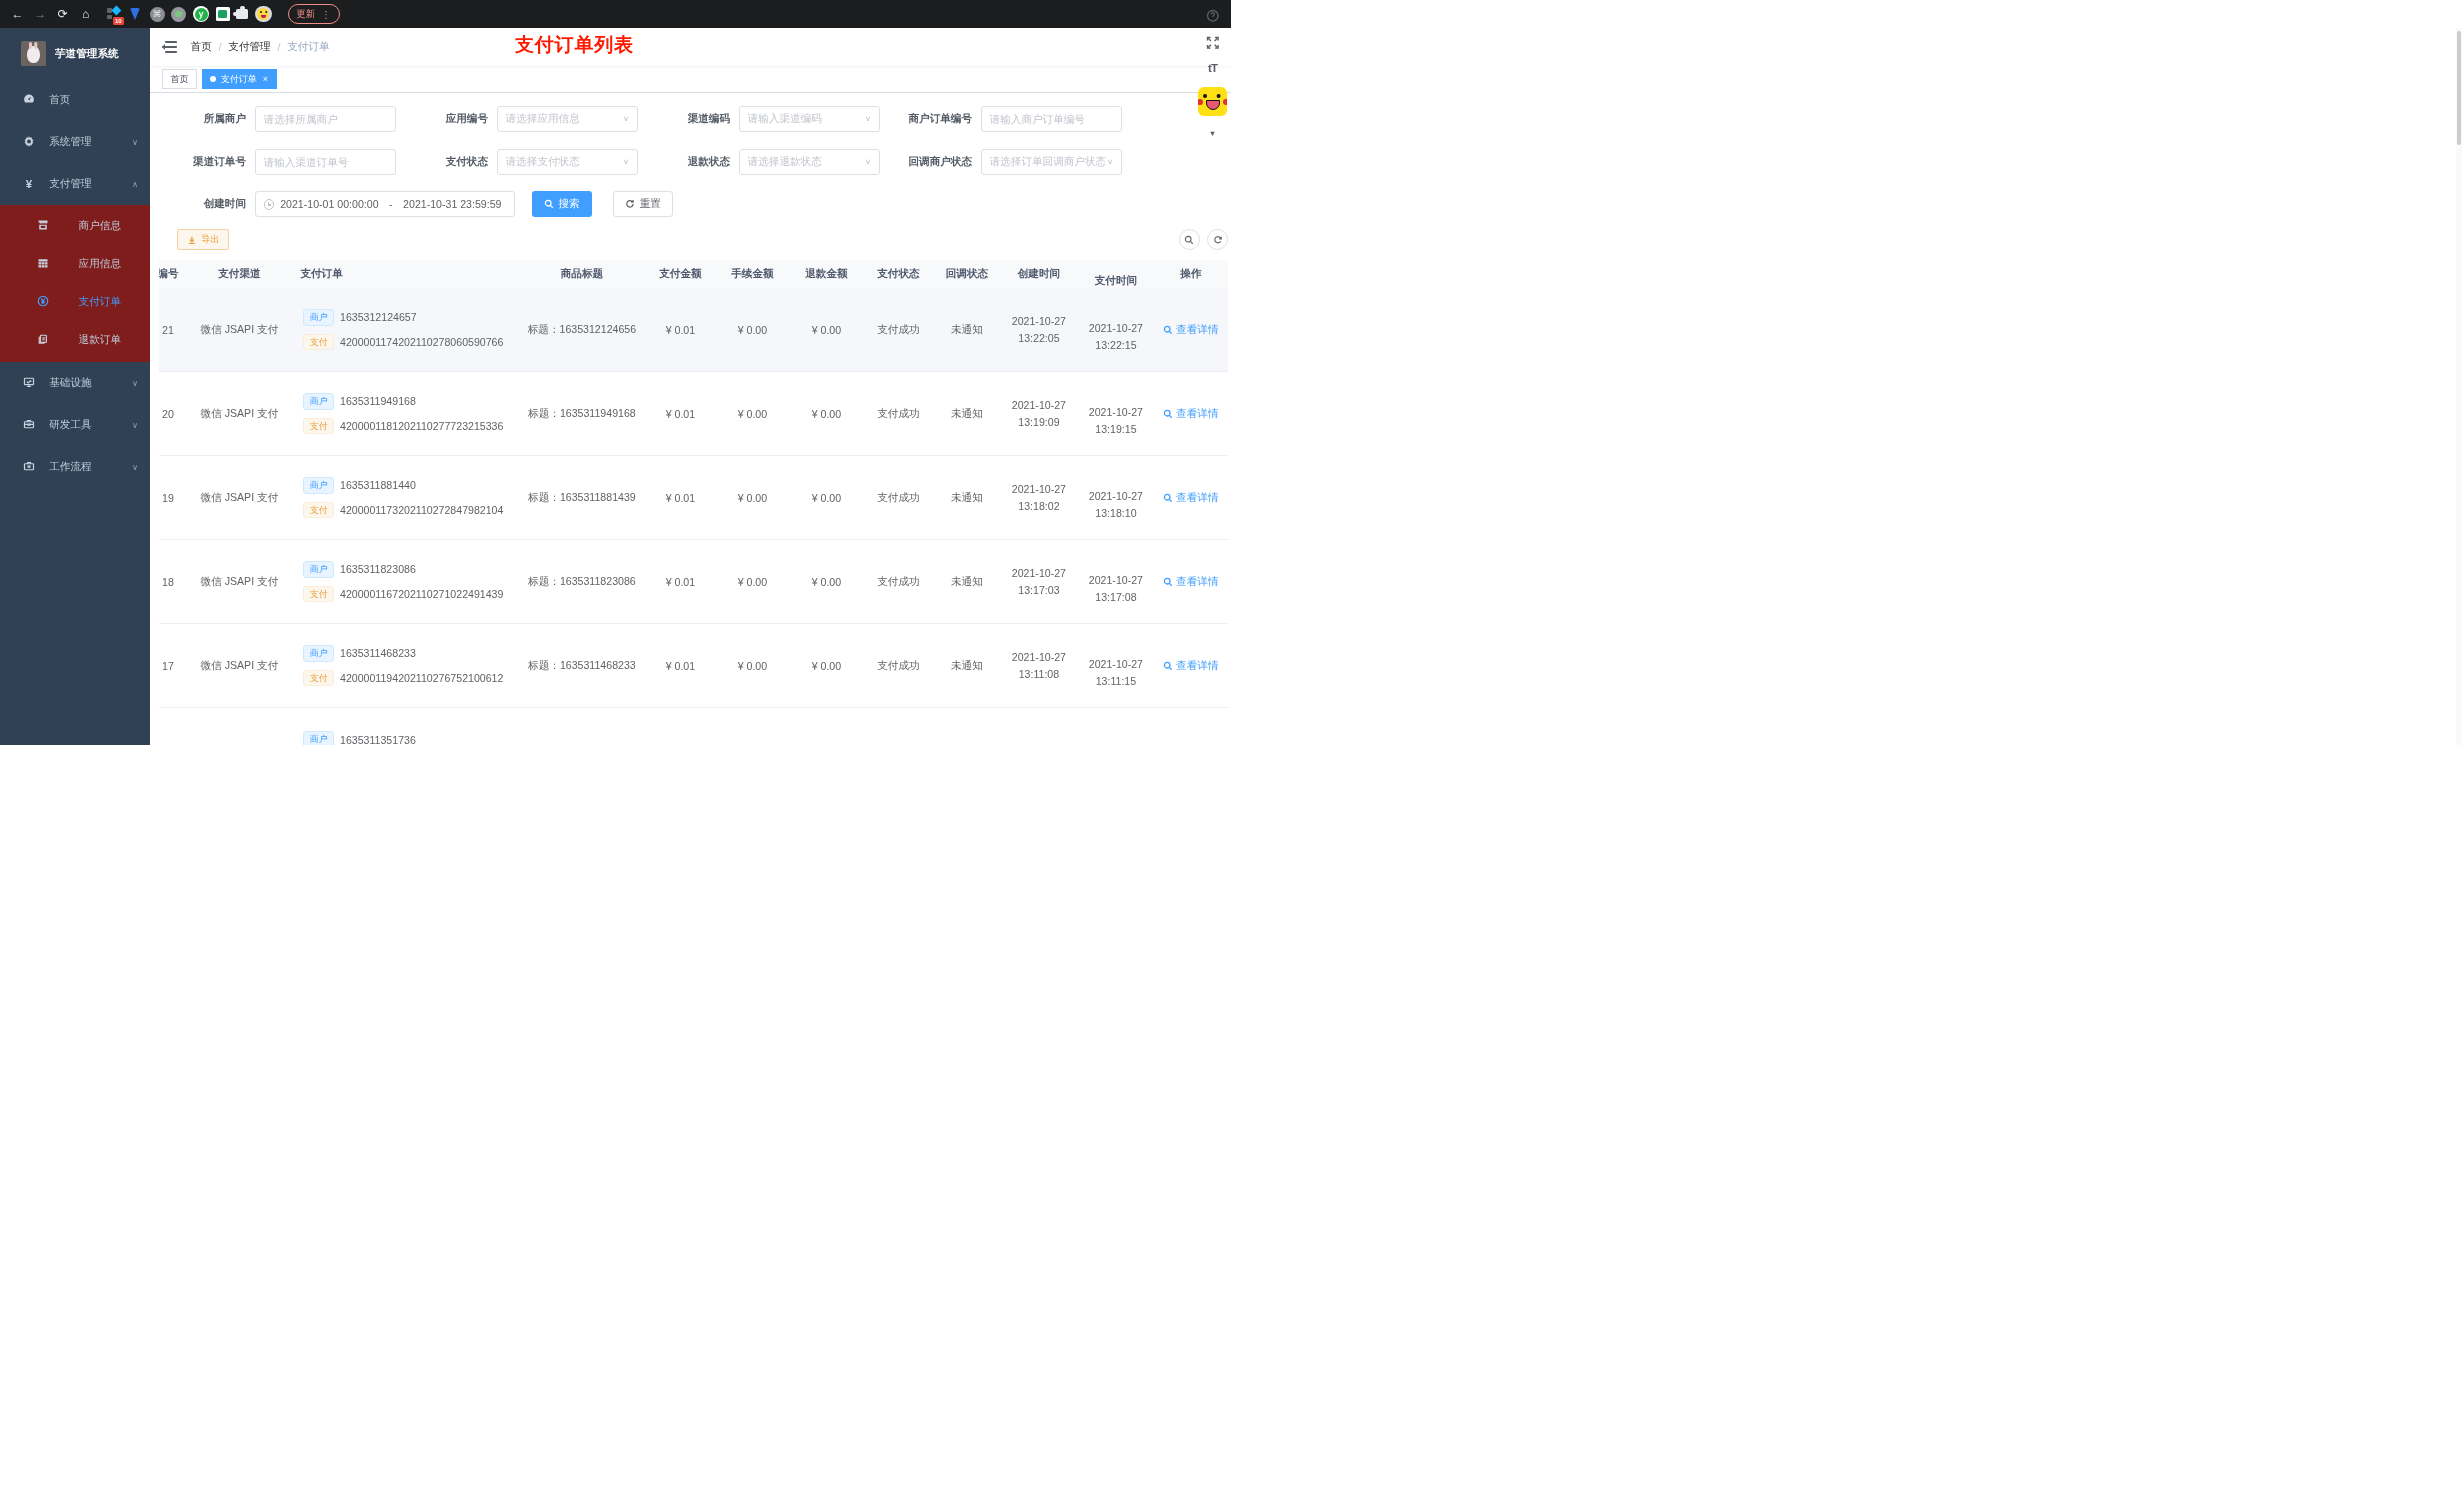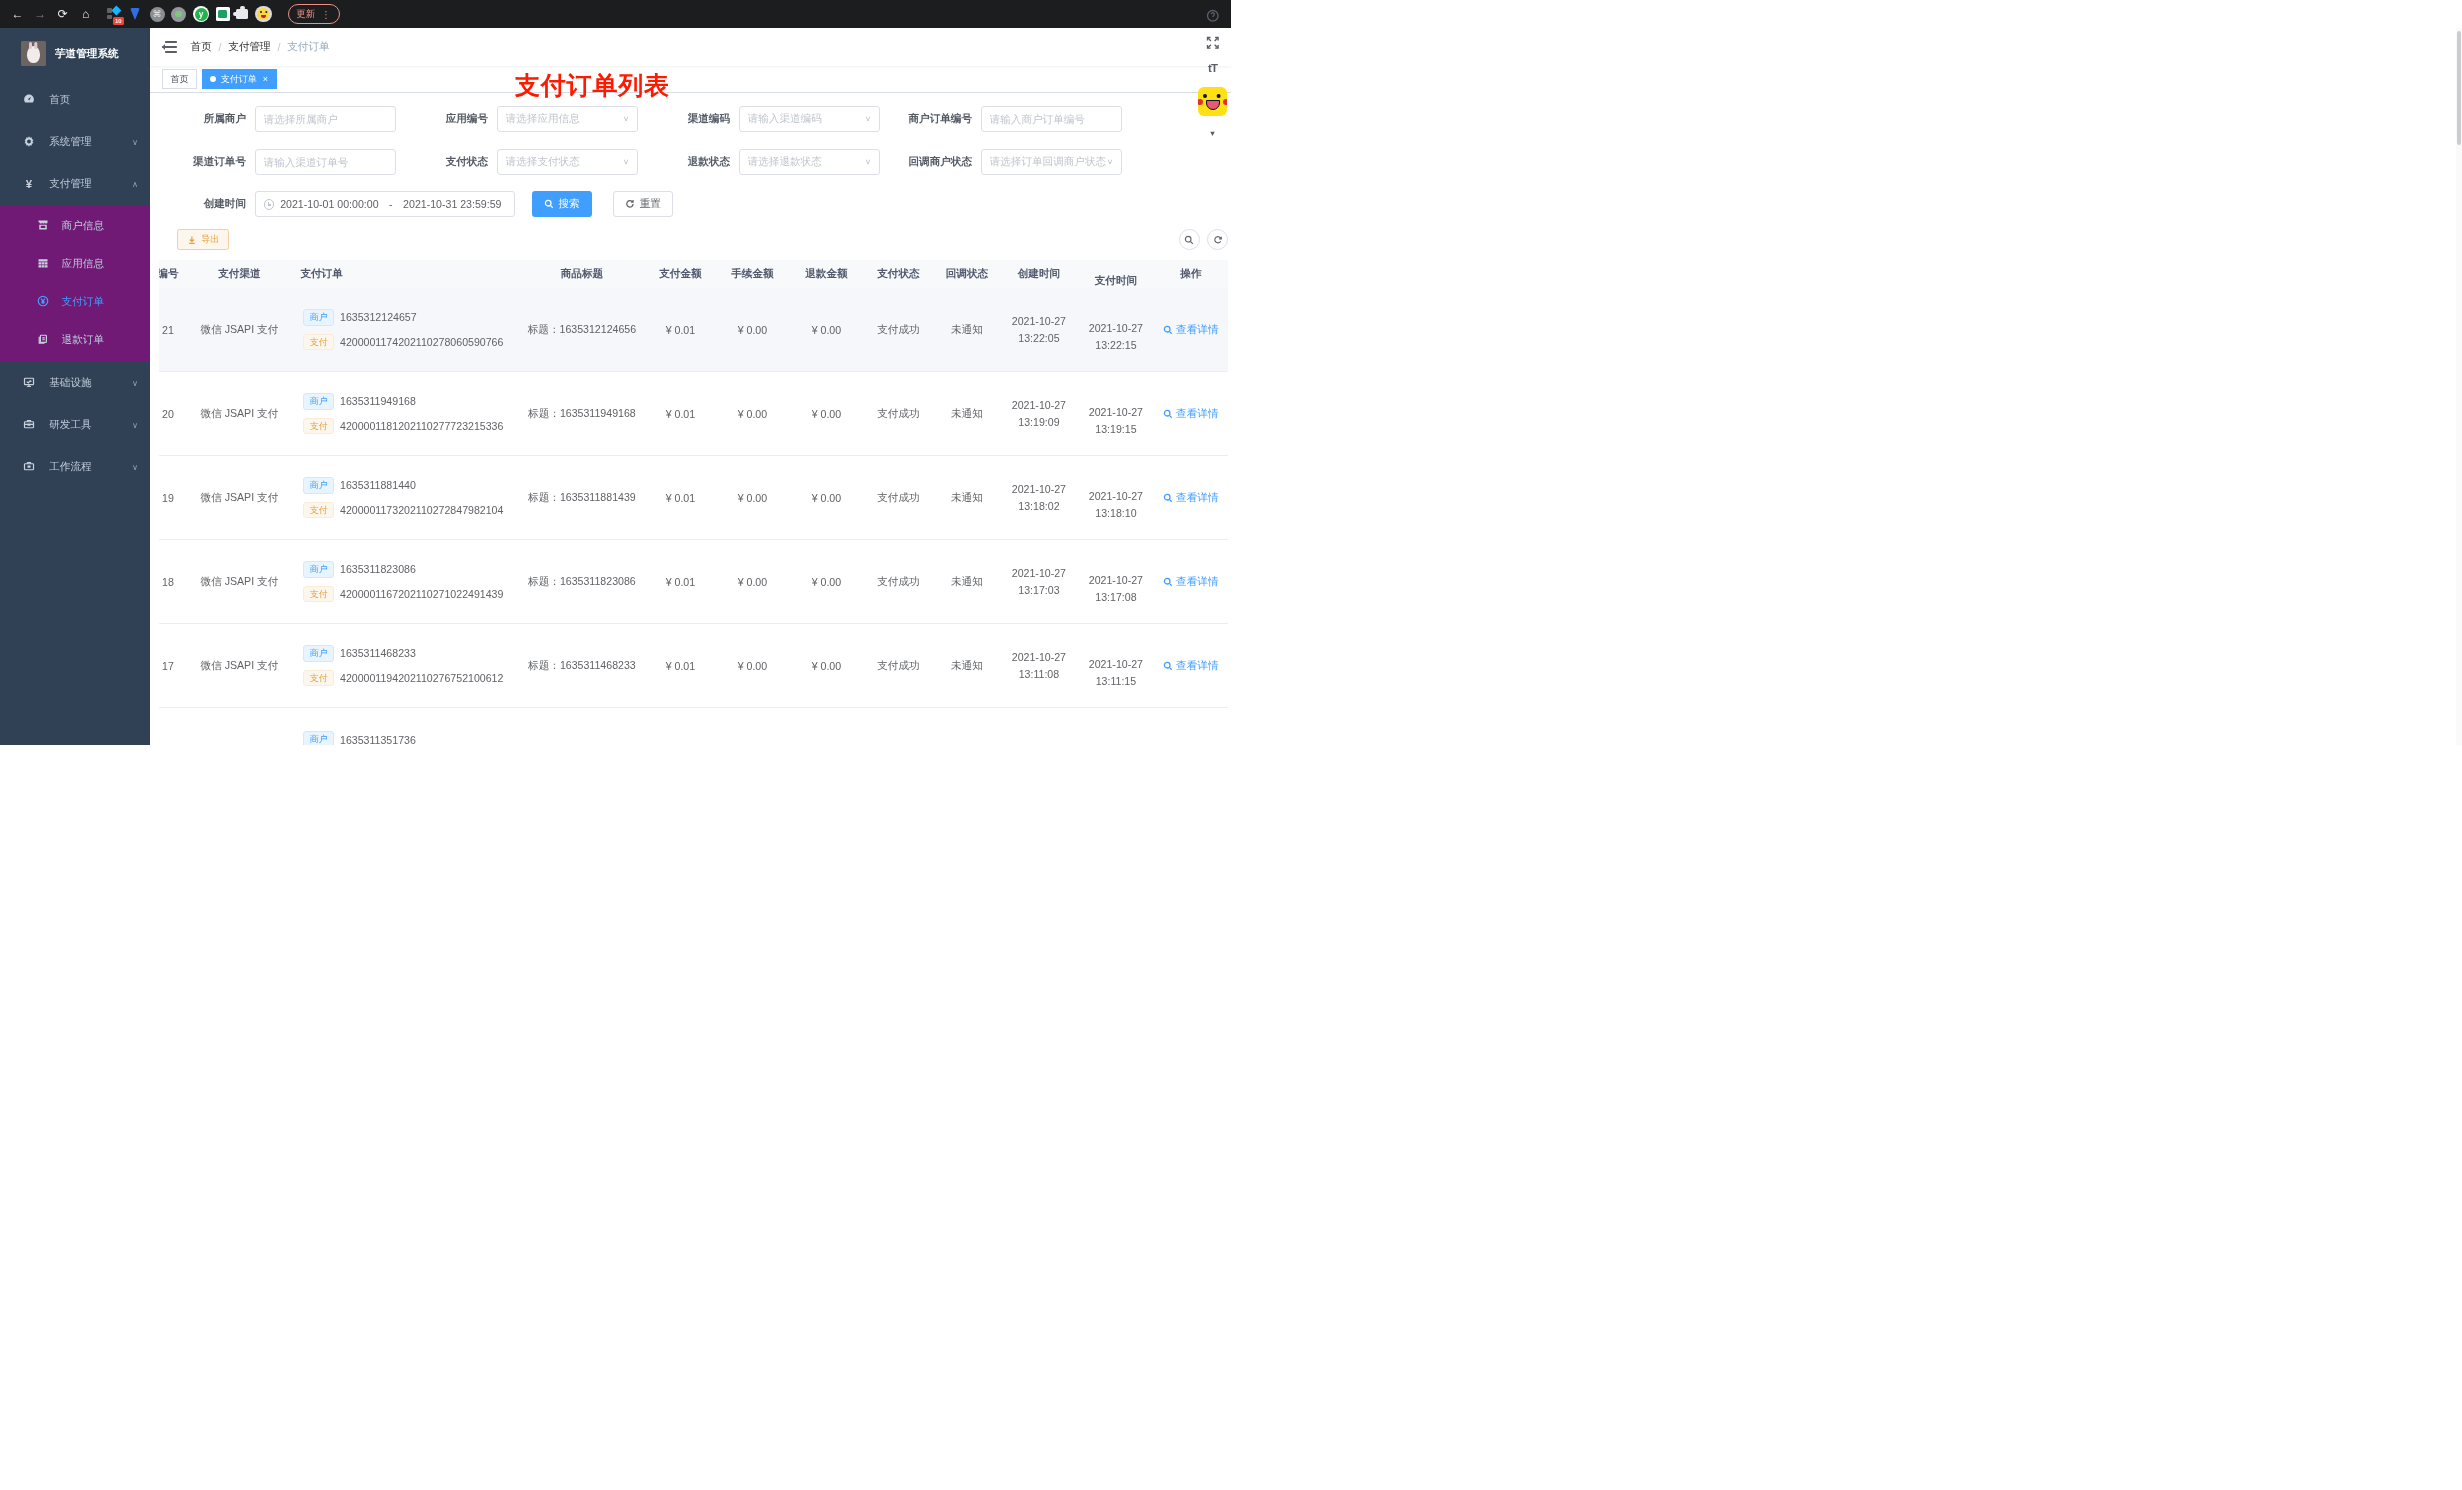--- a/index.html
+++ b/index.html
@@ -54,21 +54,21 @@
   .sidebar { width:150px; background:#304156; color:#bfcbd9; flex:0 0 150px; }
   .logo-row { display:flex; align-items:center; padding:9px 0 9px 21px; height:51px; }
   .logo-img { width:25px; height:25px; border-radius:1.5px; background:#6b6460; position:relative; overflow:hidden; flex:0 0 auto; }
   .logo-img::before { content:""; position:absolute; left:6px; top:5.3px; width:13px; height:16.7px; border-radius:50% 50% 45% 45%; background:#efeceb; }
   .logo-img::after { content:""; position:absolute; left:8.3px; top:0.8px; width:3px; height:6.8px; border-radius:3px; background:#e9c8cc; box-shadow:5.3px 0 0 #e9c8cc; }
   .logo-title { color:#fff; font-weight:bold; font-size:10.6px; margin-left:9px; }
   .menu-item { height:42px; display:flex; align-items:center; padding:0 12px 0 22px; font-size:10.6px; cursor:pointer; }
   .menu-item .mi-icon { width:13.6px; text-align:center; margin-right:13.6px; color:#c8d2de; font-size:11.4px; flex:0 0 auto; }
   .menu-item .mi-label { flex:1; }
   .menu-item .chev { color:#8fa0b3; font-size:8.3px; }
-  .submenu { background:#701a75; padding:2.3px 0; }
+  .submenu { background:#7f1d1d; padding:2.3px 0;text-align:center; }
   .submenu .menu-item { height:38px; padding-left:36px; }
   .submenu .menu-item .mi-icon { margin-right:12px; }
   .menu-item.active { color:#409eff; }
   .menu-item.active .mi-icon { color:#409eff; }
   svg.sic { width:12px; height:12px; fill:none; stroke:#c8d2de; stroke-width:1.6; }
   svg.sic.fill { fill:#c8d2de; stroke:none; }
   .active svg.sic { stroke:#409eff; }
 
   
   .main { flex:1; position:relative; display:flex; flex-direction:column; background:#fff; }
@@ -85,21 +85,21 @@
   .nic { color:#5a5e66; font-size:11.4px; display:flex; align-items:center; }
   svg.hic { width:13.6px; height:13.6px; fill:none; stroke:#5a5e66; stroke-width:1.8; }
   svg.hic.f { fill:#5a5e66; stroke:none; }
   .tT { font-size:11.4px; font-weight:bold; color:#5a5e66; letter-spacing:-0.8px; }
   .avatar { width:29px; height:29px; border-radius:6px; background:#ffe014; position:relative; overflow:hidden; }
   .avatar::before { content:""; position:absolute; left:5.3px; top:6.8px; width:3.8px; height:3.8px; border-radius:50%; background:#111; box-shadow:13.6px 0 0 #111; }
   .avatar::after { content:""; position:absolute; left:8.3px; top:13px; width:11.4px; height:8.3px; background:#e85a71; border-radius:0 0 10.6px 10.6px; border:1.5px solid #111; }
   .avatar .cheek { position:absolute; width:6px; height:6px; border-radius:50%; background:#e03131; top:12px; }
   .avatar .cheek.l { left:-1.5px; } .avatar .cheek.r { right:-1.5px; }
   .caret { color:#5a5e66; font-size:7.6px; }
-  .red-annotation { position:absolute; left:365px; top:3.8px; color:#fe1a00; font-size:25px; font-weight:bold; z-index:4; letter-spacing:0.8px;margin-top:37px; }
+  .red-annotation { position:absolute; left:365px; top:3.8px; color:#fe1a00; font-size:19px; font-weight:bold; z-index:4; letter-spacing:0.8px; }
 
   .tabs-bar { height:27px; background:#fff; border-bottom:0.8px solid #d8dce5; display:flex; align-items:center; padding:0 12px; gap:4.5px; position:relative; z-index:2; }
   .tab { height:19.7px; border:0.8px solid #d8dce5; background:#fff; color:#495060; font-size:9px; display:flex; align-items:center; padding:0 7.6px; cursor:pointer; }
   .tab.active { background:#409eff; border-color:#409eff; color:#fff; gap:4.5px; }
   .tab.active .tdot { width:6px; height:6px; border-radius:50%; background:#fff; }
   .tab.active .tclose { font-size:9px; margin-left:1.5px; }
 
   
   .content { flex:1; overflow:hidden; position:relative; padding-top:13px; }
 

